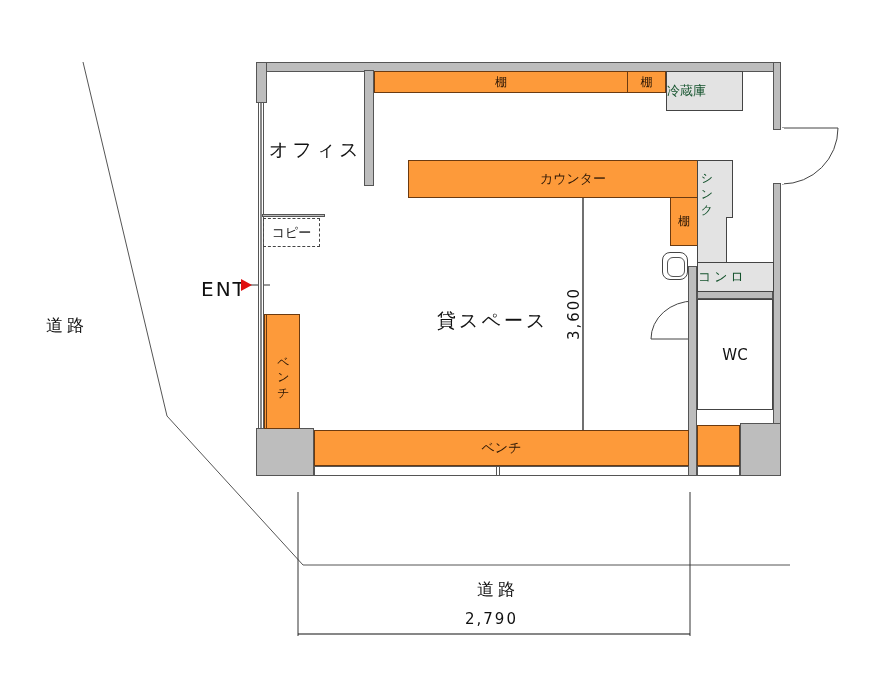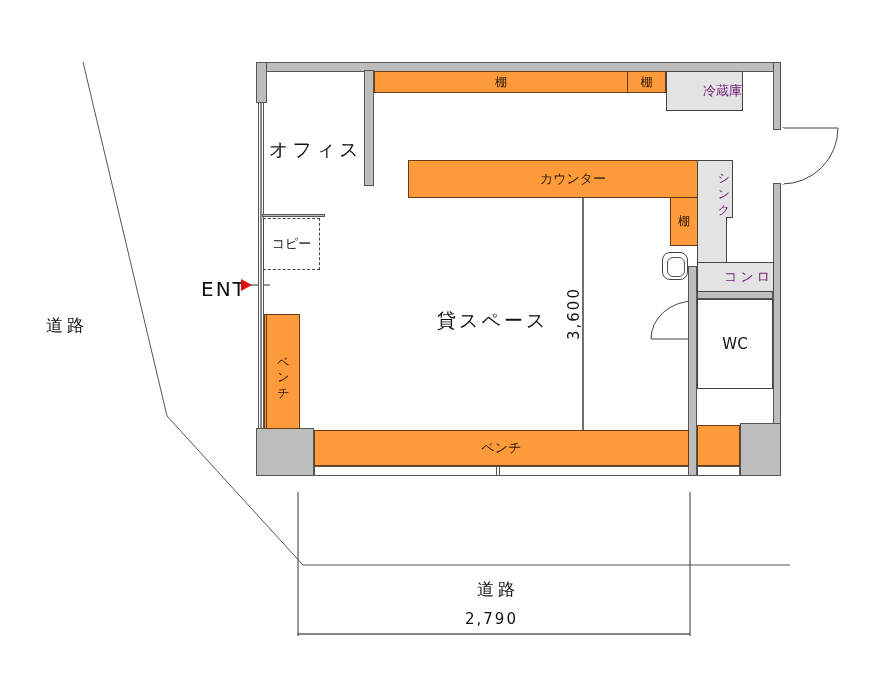--- a/index.html
+++ b/index.html
@@ -1,20 +1,20 @@
 <!DOCTYPE html>
 <html><head>
 <meta charset="utf-8">
 <style>
   html,body{margin:0;padding:0;background:#fff;}
   body{width:890px;height:674px;position:relative;overflow:hidden;font-family:"DejaVu Sans","Liberation Sans",sans-serif;color:#111;}
   .abs{position:absolute;box-sizing:border-box;}
   .wall{background:#bdbdbd;border:1px solid #555;}
   .orange{background:#fd9a3a;border:1px solid #6b3a10;display:flex;align-items:center;justify-content:center;font-size:12px;color:#2a1605;}
-  .grey{background:#e3e3e3;border:1px solid #444;display:flex;align-items:center;justify-content:flex-end;font-size:13px;color:#701a75;}
+  .grey{background:#e3e3e3;border:1px solid #444;display:flex;align-items:center;justify-content:flex-start;font-size:13px;color:#14532d;}
   .white{background:#fff;border:1px solid #444;}
   .lbl{position:absolute;white-space:nowrap;}
   .vert{writing-mode:vertical-rl;letter-spacing:2px;}
   svg.overlay{position:absolute;left:0;top:0;}
 </style>
 </head>
 <body>
 
 <svg class="overlay" width="890" height="674">
 
@@ -69,48 +69,48 @@
   <span>カウンター</span>
 </div>
 <div class="abs orange" style="left:670px;top:197px;width:28px;height:49px;">
   <span>棚</span>
 </div>
 <div class="abs grey" style="left:697px;top:160px;width:36px;height:58px;">
   <span class="vert" style="font-size:12px;">シンク</span>
 </div>
 <div class="abs" style="left:697px;top:217px;width:30px;height:46px;background:#e3e3e3;border:1px solid #444;border-top:none;"></div>
 <div class="abs grey" style="left:697px;top:262px;width:77px;height:30px;">
-  <span style="letter-spacing:3px;margin-left:10px;">コンロ</span>
+  <span style="letter-spacing:3px;">コンロ</span>
 </div>
 
 <div class="abs" style="left:662px;top:252px;width:26px;height:28px;border:1.5px solid #444;border-radius:8px;background:#fff;">
   <div style="position:absolute;left:4px;top:4px;width:16px;height:18px;border:1px solid #555;border-radius:6px;"></div>
 </div>
 
 <div class="abs" style="left:262px;top:214px;width:63px;height:3px;background:#bbb;border:1px solid #555;"></div>
-<div class="abs" style="left:263px;top:218px;width:57px;height:52px;border:1px dashed #444;display:flex;align-items:center;justify-content:center;font-size:13px;">
+<div class="abs" style="left:263px;top:218px;width:57px;height:29px;border:1px dashed #444;display:flex;align-items:center;justify-content:center;font-size:13px;">
   <span>コピー</span>
 </div>
 
 <div class="lbl" style="left:201px;top:277px;font-size:20px;letter-spacing:2px;">ENT</div>
 <div class="abs" style="left:241px;top:279px;width:0;height:0;border-top:6px solid transparent;border-bottom:6px solid transparent;border-left:11px solid #e01010;"></div>
 
 <div class="lbl" style="left:437px;top:308px;font-size:19px;letter-spacing:3px;">貸スペース</div>
 
 <div class="lbl" style="left:565px;top:340px;font-size:15px;transform:rotate(-90deg);transform-origin:left top;letter-spacing:2px;">3,600</div>
 
 <div class="abs orange" style="left:264px;top:314px;width:36px;height:115px;border-left:3px double #6b3a10;">
   <span class="vert" style="font-size:12px;">ベンチ</span>
 </div>
 
 <div class="abs orange" style="left:314px;top:430px;width:375px;height:36px;font-size:13px;">
   <span>ベンチ</span>
 </div>
 <div class="abs orange" style="left:697px;top:425px;width:43px;height:41px;"></div>
 
-<div class="abs white" style="left:697px;top:299px;width:76px;height:90px;display:flex;align-items:center;justify-content:center;">
+<div class="abs white" style="left:697px;top:299px;width:76px;height:111px;display:flex;align-items:center;justify-content:center;">
   <span style="font-size:15px;">WC</span>
 </div>
 
 <div class="lbl" style="left:46px;top:314px;font-size:17px;letter-spacing:4px;">道路</div>
 <div class="lbl" style="left:477px;top:578px;font-size:17px;letter-spacing:4px;">道路</div>
 
 <div class="lbl" style="left:465px;top:610px;font-size:15px;letter-spacing:2px;">2,790</div>
 
 </body></html>

